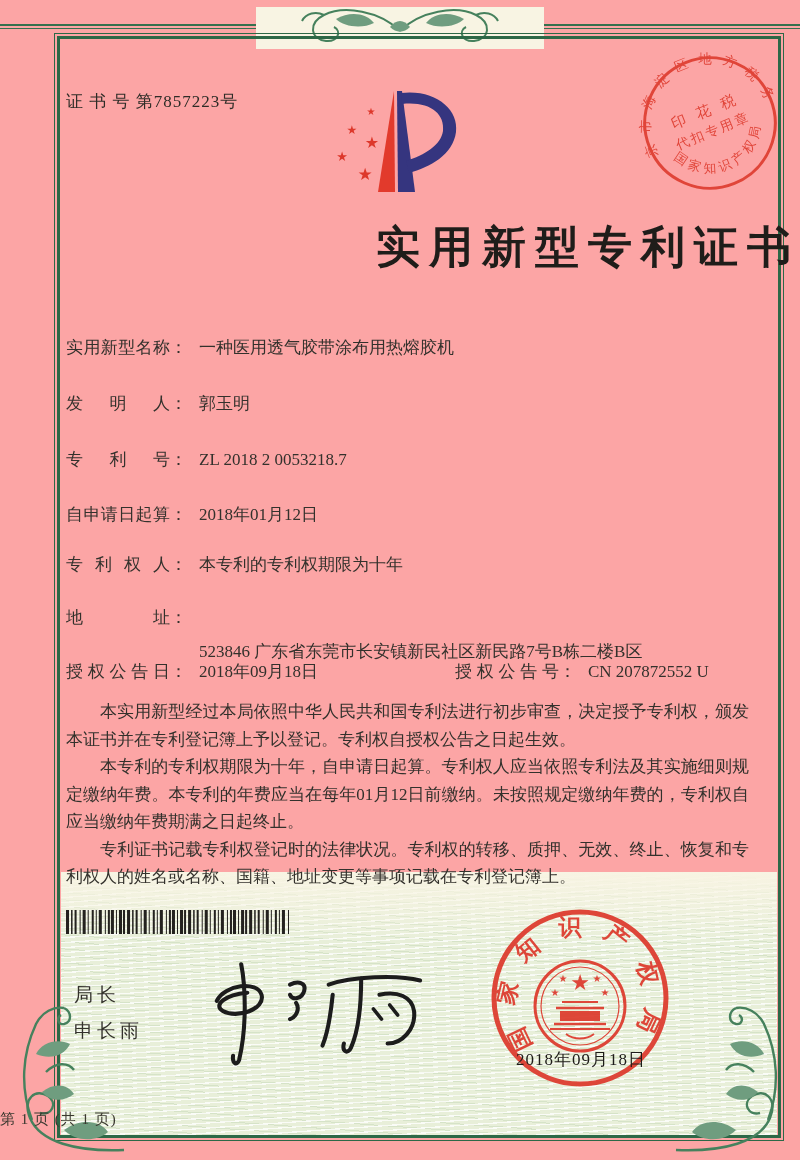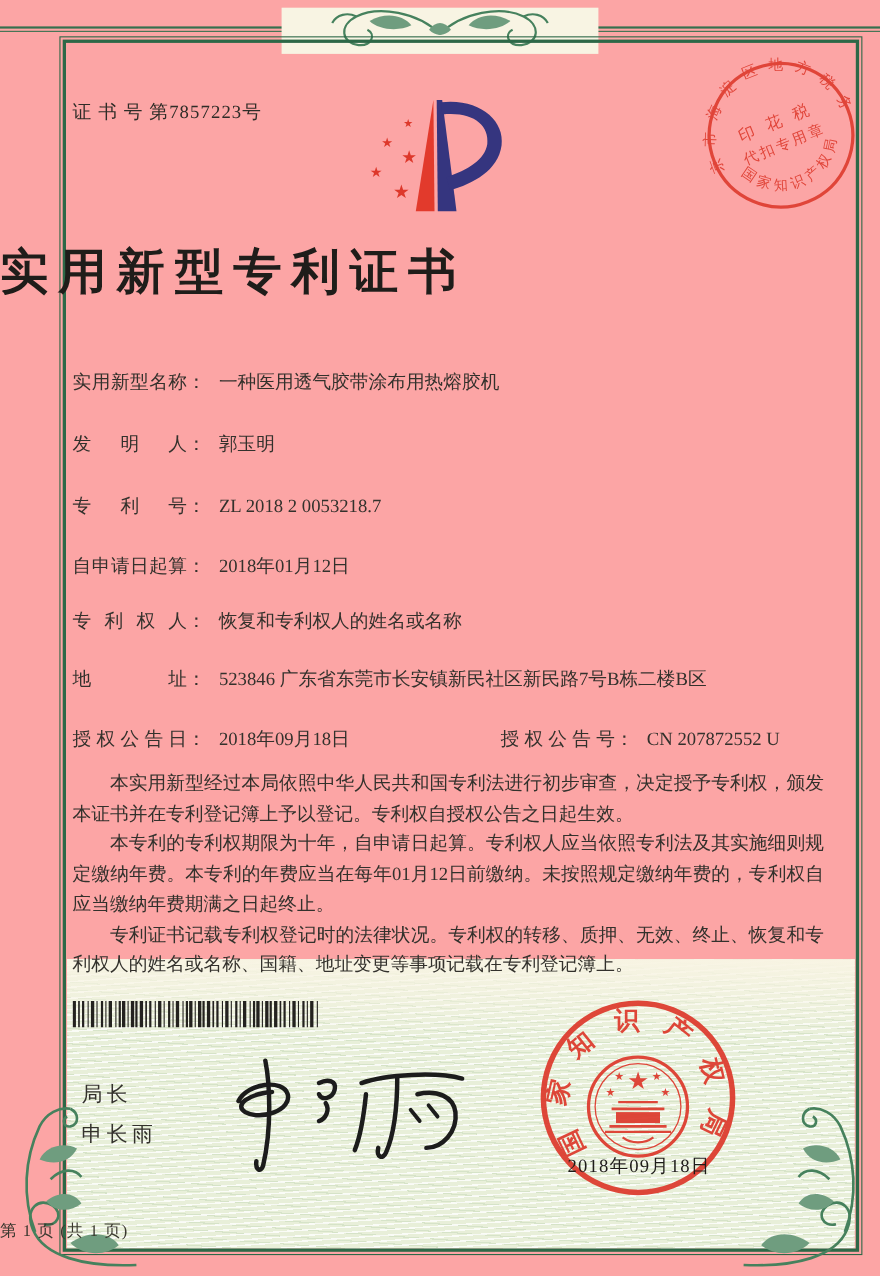--- a/index.html
+++ b/index.html
@@ -22,28 +22,28 @@
       repeating-linear-gradient(184deg,rgba(150,185,140,.22) 0 1px,rgba(150,185,140,0) 1px 7px),
       #e8efd9;}
   .corner-flourish{position:absolute;width:126px;height:152px;}
   .corner-left{left:6px;top:1002px;}
   .corner-right{left:668px;top:1002px;transform:scaleX(-1);}
   
   .cert-no{position:absolute;left:66px;top:90px;font-size:17px;letter-spacing:1px;color:#2e2c27;}
   .logo{position:absolute;left:335px;top:86px;width:130px;height:110px;}
   .tax-stamp{position:absolute;left:631px;top:44px;width:158px;height:158px;
     transform:rotate(-22deg);opacity:.88;}
-  .title{position:absolute;left:0;top:218px;width:800px;text-align:left;
+  .title{position:absolute;left:0;top:218px;width:800px;text-align:right;
     font-size:44px;font-weight:700;letter-spacing:9px;color:#1f1d1a;margin:0;}
   
   .f-row{position:absolute;left:66px;width:690px;font-size:17px;line-height:28px;white-space:nowrap;}
   .lbl{display:inline-block;width:104px;text-align:justify;text-align-last:justify;vertical-align:top;}
   .colon{display:inline-block;vertical-align:top;}
   .val{margin-left:12px;vertical-align:top;}
-  .val-wrap{display:inline-block;width:505px;white-space:normal;vertical-align:top;}
+  .val-wrap{display:inline-block;width:505px;white-space:normal;vertical-align:top;margin-top:34px;}
   .pair2{position:absolute;left:389px;top:0;}
   
   .body-text{position:absolute;left:66px;top:698px;width:683px;}
   .body-text p{margin:0;font-size:17px;line-height:27.5px;text-indent:2em;text-align:justify;}
   
   .barcode{position:absolute;left:66px;top:910px;width:224px;height:24px;}
   .director-title{position:absolute;left:74px;top:982px;font-size:19px;letter-spacing:4px;}
   .director-name{position:absolute;left:74px;top:1018px;font-size:19px;letter-spacing:4px;}
   .signature{position:absolute;left:198px;top:950px;width:245px;height:122px;}
   .official-seal{position:absolute;left:487px;top:905px;width:186px;height:186px;opacity:.92;}
@@ -143,21 +143,21 @@
   <div class="f-row" style="top:334px">
     <span class="lbl">实用新型名称</span><span class="colon">：</span><span class="val">一种医用透气胶带涂布用热熔胶机</span>
   </div>
   <div class="f-row" style="top:446px">
     <span class="lbl">专利号</span><span class="colon">：</span><span class="val">ZL 2018 2 0053218.7</span>
   </div>
   <div class="f-row" style="top:501px">
     <span class="lbl">自申请日起算</span><span class="colon">：</span><span class="val">2018年01月12日</span>
   </div>
   <div class="f-row" style="top:551px">
-    <span class="lbl">专利权人</span><span class="colon">：</span><span class="val">恢复和专利权人的姓名或名称</span>
+    <span class="lbl">专利权人</span><span class="colon">：</span><span class="val">本专利的专利权期限为十年</span>
   </div>
   <div class="f-row" style="top:604px">
     <span class="lbl">地址</span><span class="colon">：</span><span class="val val-wrap">523846 广东省东莞市长安镇新民社区新民路7号B栋二楼B区</span>
   </div>
   <div class="f-row" style="top:658px">
     <span>
       <span class="lbl">授权公告日</span><span class="colon">：</span><span class="val">2018年09月18日</span>
     </span>
     <span class="pair2">
       <span class="lbl">授权公告号</span><span class="colon">：</span><span class="val">CN 207872552 U</span>

